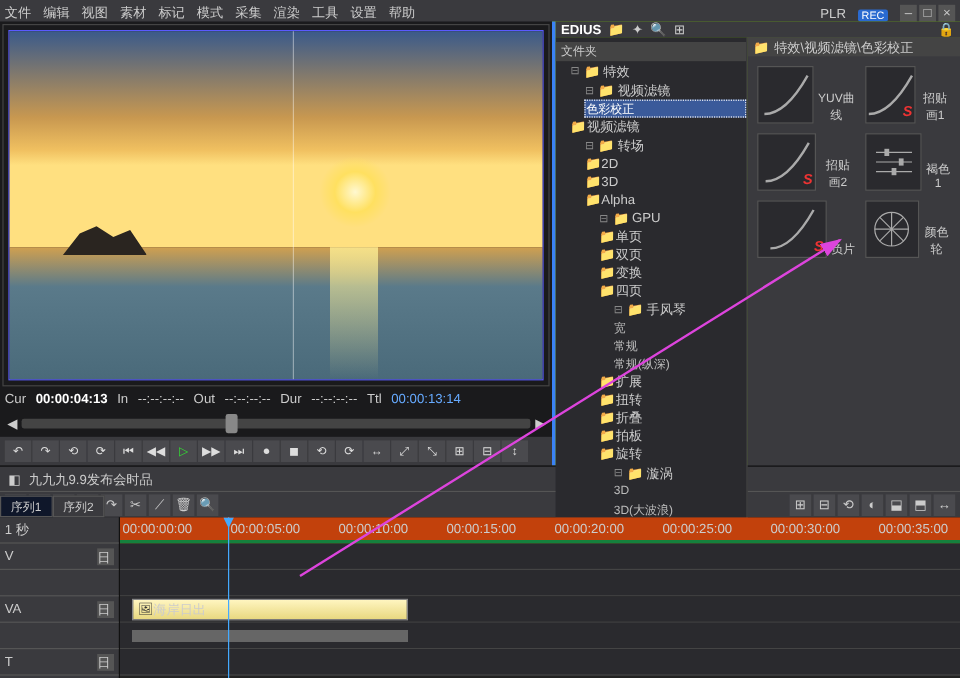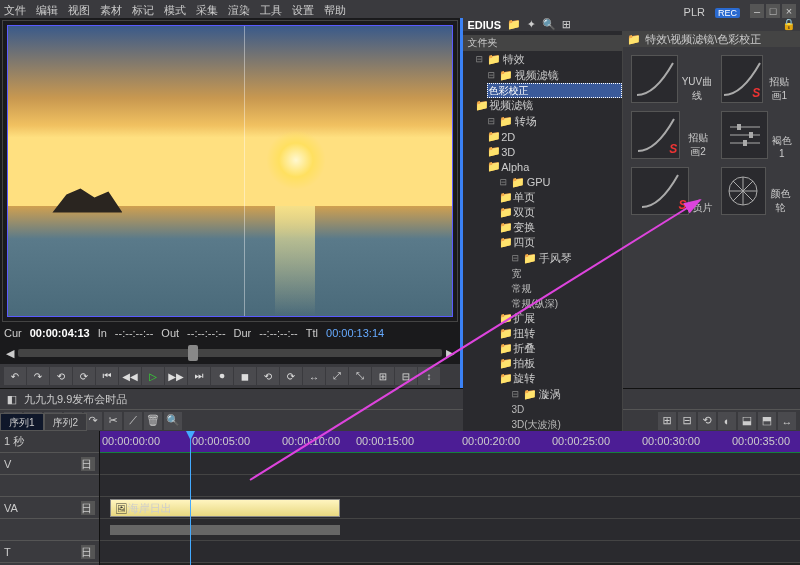--- a/index.html
+++ b/index.html
@@ -57,21 +57,21 @@
 .bottom{flex:1;display:flex;flex-direction:column;background:#2a2a2e;border-top:1px solid #111}
 .seq-hdr{height:20px;background:#3a3a3e;display:flex;align-items:center;gap:4px;padding:0 4px}
 .seq-hdr .ico{width:16px;height:16px;display:flex;align-items:center;justify-content:center}
 .seq-toolbar{height:22px;background:#3a3a3e;border-top:1px solid #555;display:flex;align-items:center;gap:2px;padding:0 4px}
 .seq-toolbar .ico{width:18px;height:18px;background:#4a4a4e;display:flex;align-items:center;justify-content:center}
 .timeline{flex:1;display:flex;background:#222}
 .tl-left{width:100px;background:#3a3a3e;border-right:1px solid #111}
 .tl-row{height:22px;border-bottom:1px solid #555;display:flex;align-items:center;padding:0 4px;gap:4px;font-size:10px}
 .tl-row .lock{width:14px;height:14px;background:#555;margin-left:auto}
 .tl-right{flex:1;position:relative;overflow:hidden}
-.ruler{height:22px;background:#4c1d95;border-bottom:1px solid #15803d;position:relative;font-size:9px;color:#aaa}
+.ruler{height:22px;background:#c2410c;border-bottom:3px solid #15803d;position:relative;font-size:9px;color:#aaa}
 .ruler span{position:absolute;top:4px}
 .seqtabs{height:18px;background:#333;display:flex;position:absolute;left:0;top:-18px}
 .seqtab{padding:2px 8px;border:1px solid #555;background:#3a3a3e;font-size:10px}
 .seqtab.act{background:#0f172a}
 .track{height:22px;border-bottom:1px solid #444;position:relative;background:#2a2a2e}
 .clip{position:absolute;top:2px;height:18px;background:linear-gradient(#fff5c0,#e8d880);border:1px solid #888;display:flex;align-items:center;padding:0 4px;font-size:10px;color:#333}
 .clip-bar{position:absolute;top:6px;height:10px;background:#666}
 .playhead{position:absolute;top:0;bottom:0;width:1px;background:#4af;left:90px}
 .playhead::before{content:"";position:absolute;top:0;left:-4px;width:9px;height:9px;background:#4af;clip-path:polygon(0 0,100% 0,50% 100%)}
 .arrow{position:absolute;pointer-events:none;z-index:100}
@@ -389,21 +389,21 @@
         <div class="tl-row">
             <span>T</span>
             <span class="lock">日</span>
           </div>
       </div>
       <div class="tl-right">
         <div class="ruler">
           <span style="left:2px">00:00:00:00</span>
           <span style="left:92px">00:00:05:00</span>
           <span style="left:182px">00:00:10:00</span>
-          <span style="left:256px">00:00:15:00</span>
+          <span style="left:272px">00:00:15:00</span>
           <span style="left:362px">00:00:20:00</span>
           <span style="left:452px">00:00:25:00</span>
           <span style="left:542px">00:00:30:00</span>
           <span style="left:632px">00:00:35:00</span>
         </div>
         <div class="track"></div>
         <div class="track"></div>
         <div class="track">
           <div class="clip" style="left:10px;width:230px">🖼 <span>海岸日出</span></div>
         </div>

